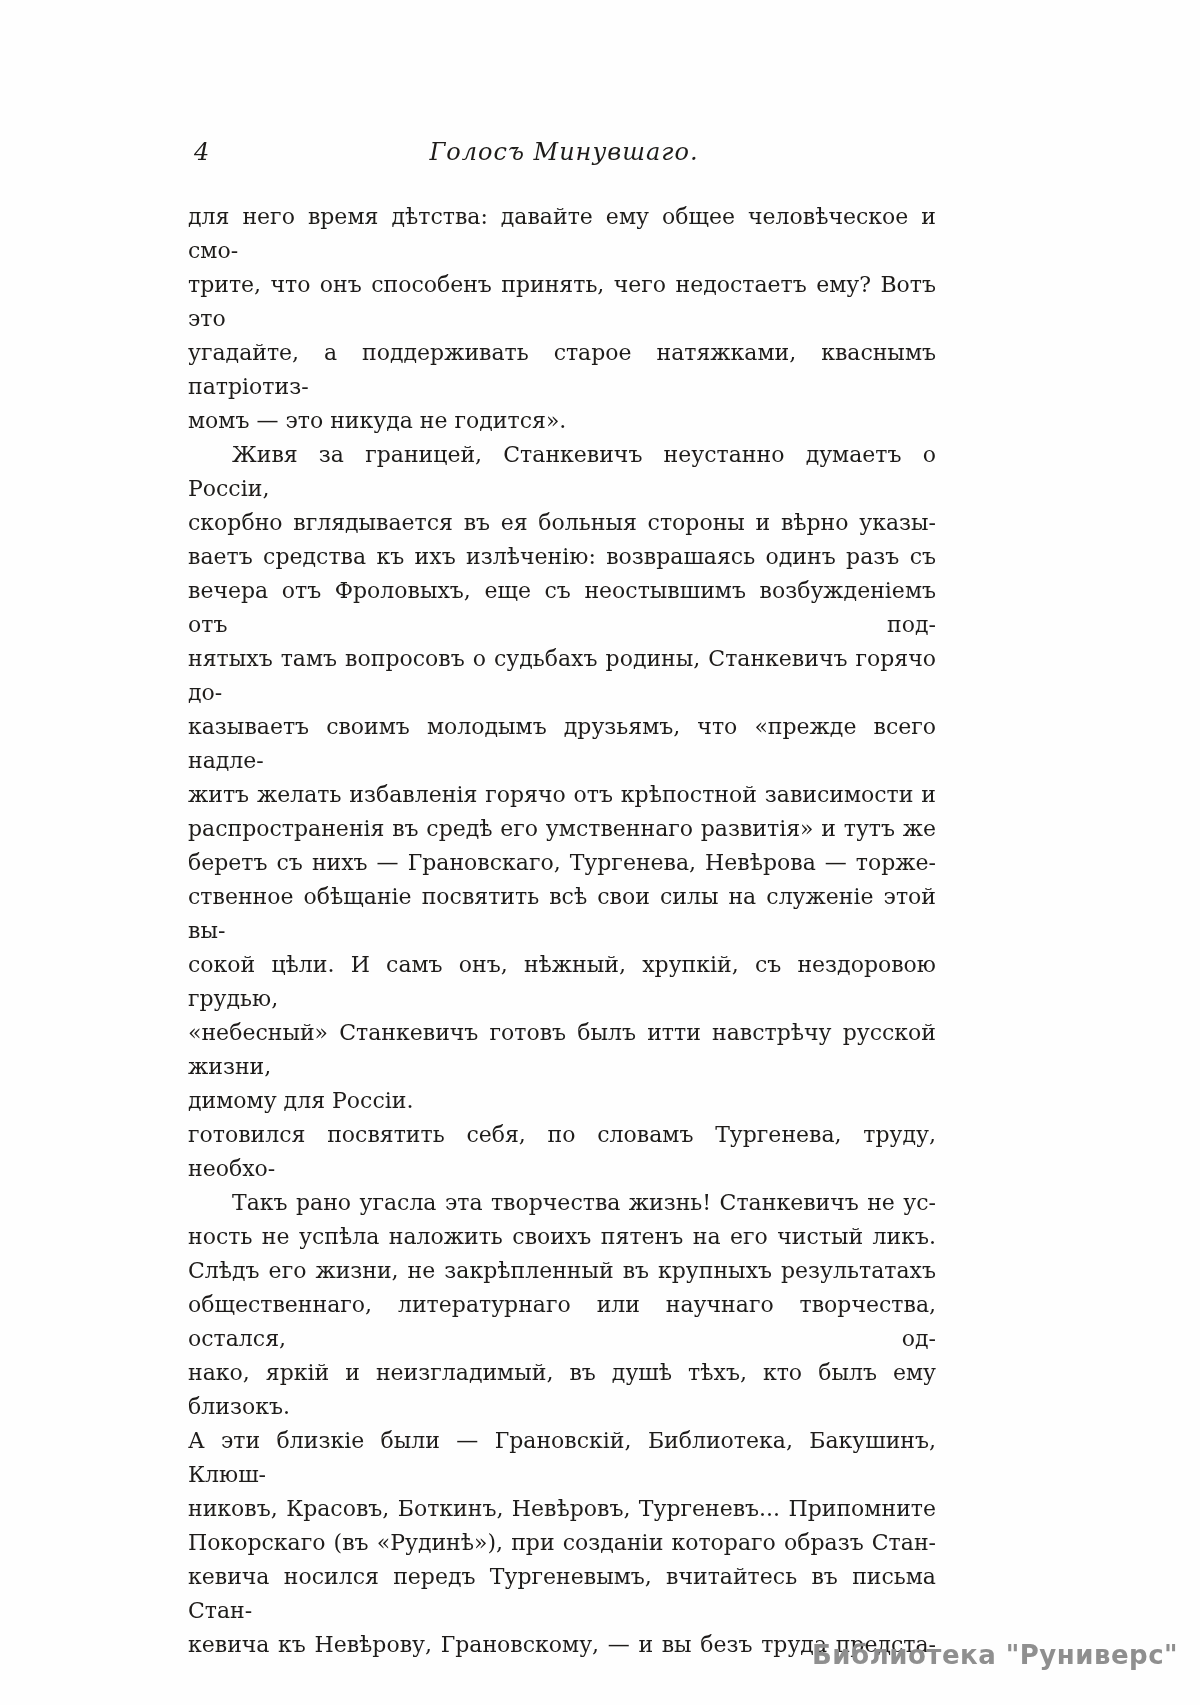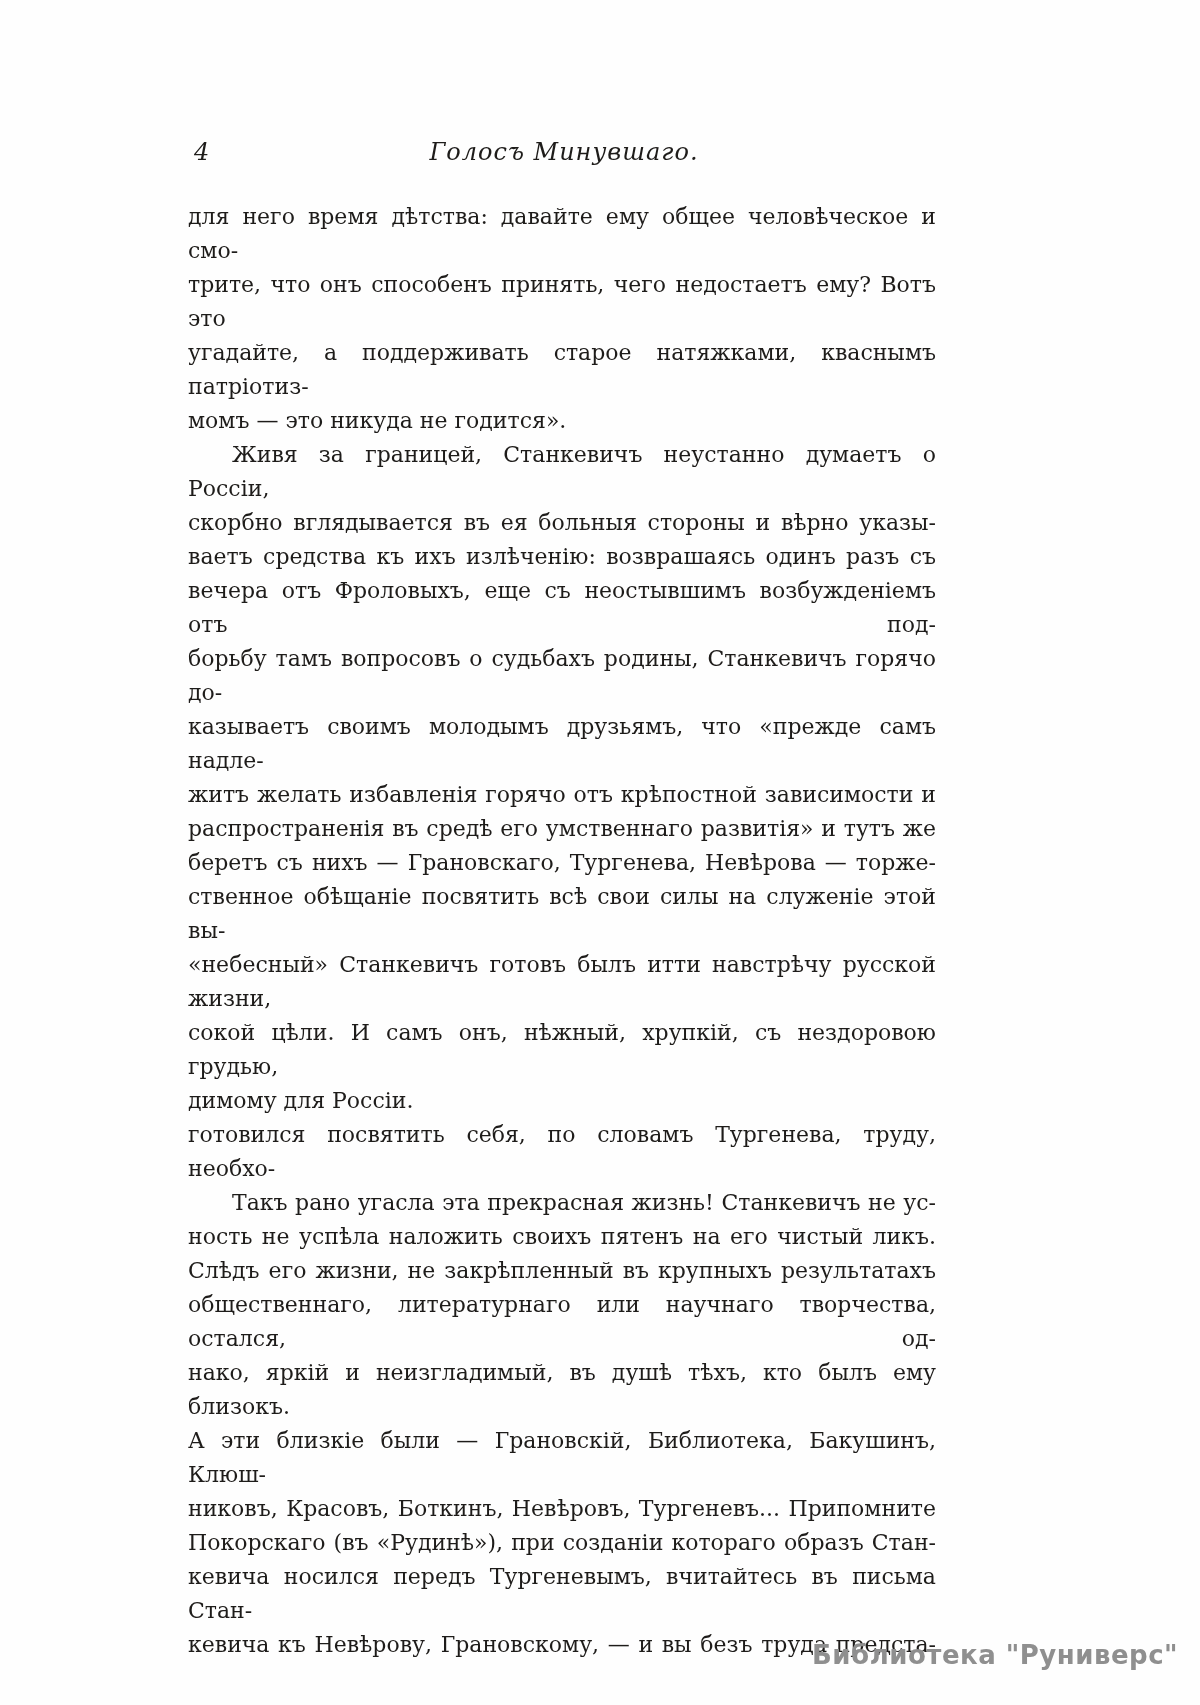--- a/index.html
+++ b/index.html
@@ -83,33 +83,33 @@
           <div class="line just">для него время дѣтства: давайте ему общее человѣческое и смо-</div>
           <div class="line just">трите, что онъ способенъ принять, чего недостаетъ ему? Вотъ это</div>
           <div class="line just">угадайте, а поддерживать старое натяжками, кваснымъ патріотиз-</div>
           <div class="line">момъ — это никуда не годится».</div>
         </div>
         <div class="block paragraph">
           <div class="line just first-indent">Живя за границей, Станкевичъ неустанно думаетъ о Россіи,</div>
           <div class="line just">скорбно вглядывается въ ея больныя стороны и вѣрно указы-</div>
           <div class="line just">ваетъ средства къ ихъ излѣченію: возврашаясь одинъ разъ съ</div>
           <div class="line just">вечера отъ Фроловыхъ, еще съ неостывшимъ возбужденіемъ отъ под-</div>
-          <div class="line just">борьбу тамъ вопросовъ о судьбахъ родины, Станкевичъ горячо до-</div>
-          <div class="line just">казываетъ своимъ молодымъ друзьямъ, что «прежде самъ надле-</div>
+          <div class="line just">нятыхъ тамъ вопросовъ о судьбахъ родины, Станкевичъ горячо до-</div>
+          <div class="line just">казываетъ своимъ молодымъ друзьямъ, что «прежде всего надле-</div>
           <div class="line just">житъ желать избавленія горячо отъ крѣпостной зависимости и</div>
           <div class="line just">распространенія въ средѣ его умственнаго развитія» и тутъ же</div>
           <div class="line just">беретъ съ нихъ — Грановскаго, Тургенева, Невѣрова — торже-</div>
           <div class="line just">ственное обѣщаніе посвятить всѣ свои силы на служеніе этой вы-</div>
+          <div class="line just">сокой цѣли. И самъ онъ, нѣжный, хрупкій, съ нездоровою грудью,</div>
           <div class="line just">«небесный» Станкевичъ готовъ былъ итти навстрѣчу русской жизни,</div>
-          <div class="line just">сокой цѣли. И самъ онъ, нѣжный, хрупкій, съ нездоровою грудью,</div>
           <div class="line">димому для Россіи.</div>
           <div class="line just">готовился посвятить себя, по словамъ Тургенева, труду, необхо-</div>
         </div>
         <div class="block paragraph">
-          <div class="line just first-indent">Такъ рано угасла эта прекрасная жизнь! Станкевичъ не ус-</div>
+          <div class="line just first-indent">Такъ рано угасла эта творчества жизнь! Станкевичъ не ус-</div>
           <div class="line just">ность не успѣла наложить своихъ пятенъ на его чистый ликъ.</div>
           <div class="line just">Слѣдъ его жизни, не закрѣпленный въ крупныхъ результатахъ</div>
           <div class="line just">общественнаго, литературнаго или научнаго творчества, остался, од-</div>
           <div class="line just">нако, яркій и неизгладимый, въ душѣ тѣхъ, кто былъ ему близокъ.</div>
           <div class="line just">А эти близкіе были — Грановскій, Библиотека, Бакушинъ, Клюш-</div>
           <div class="line just">никовъ, Красовъ, Боткинъ, Невѣровъ, Тургеневъ... Припомните</div>
           <div class="line just">Покорскаго (въ «Рудинѣ»), при созданіи котораго образъ Стан-</div>
           <div class="line just">кевича носился передъ Тургеневымъ, вчитайтесь въ письма Стан-</div>
           <div class="line just">кевича къ Невѣрову, Грановскому, — и вы безъ труда предста-</div>
         </div>

